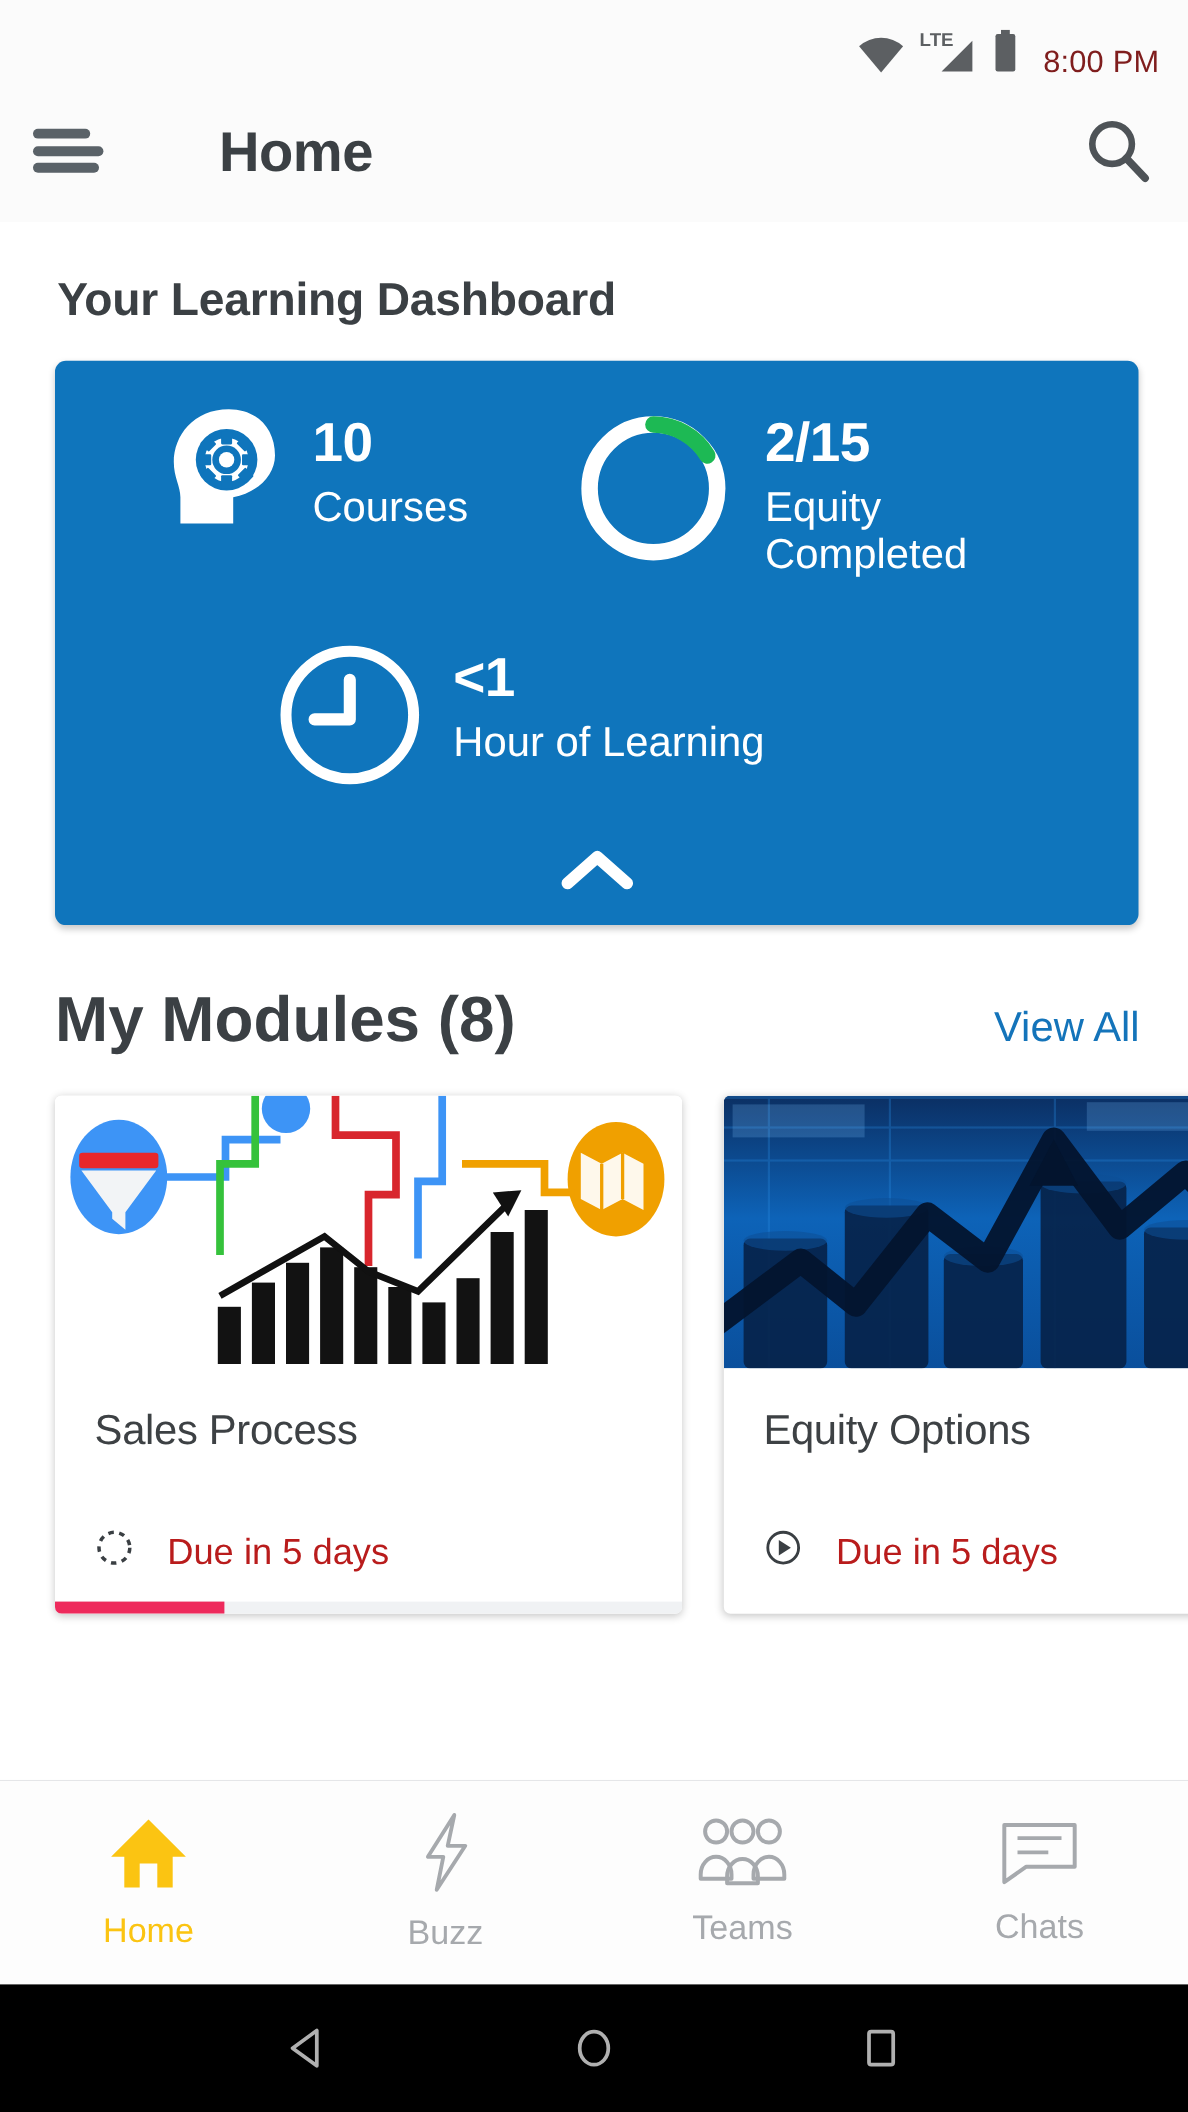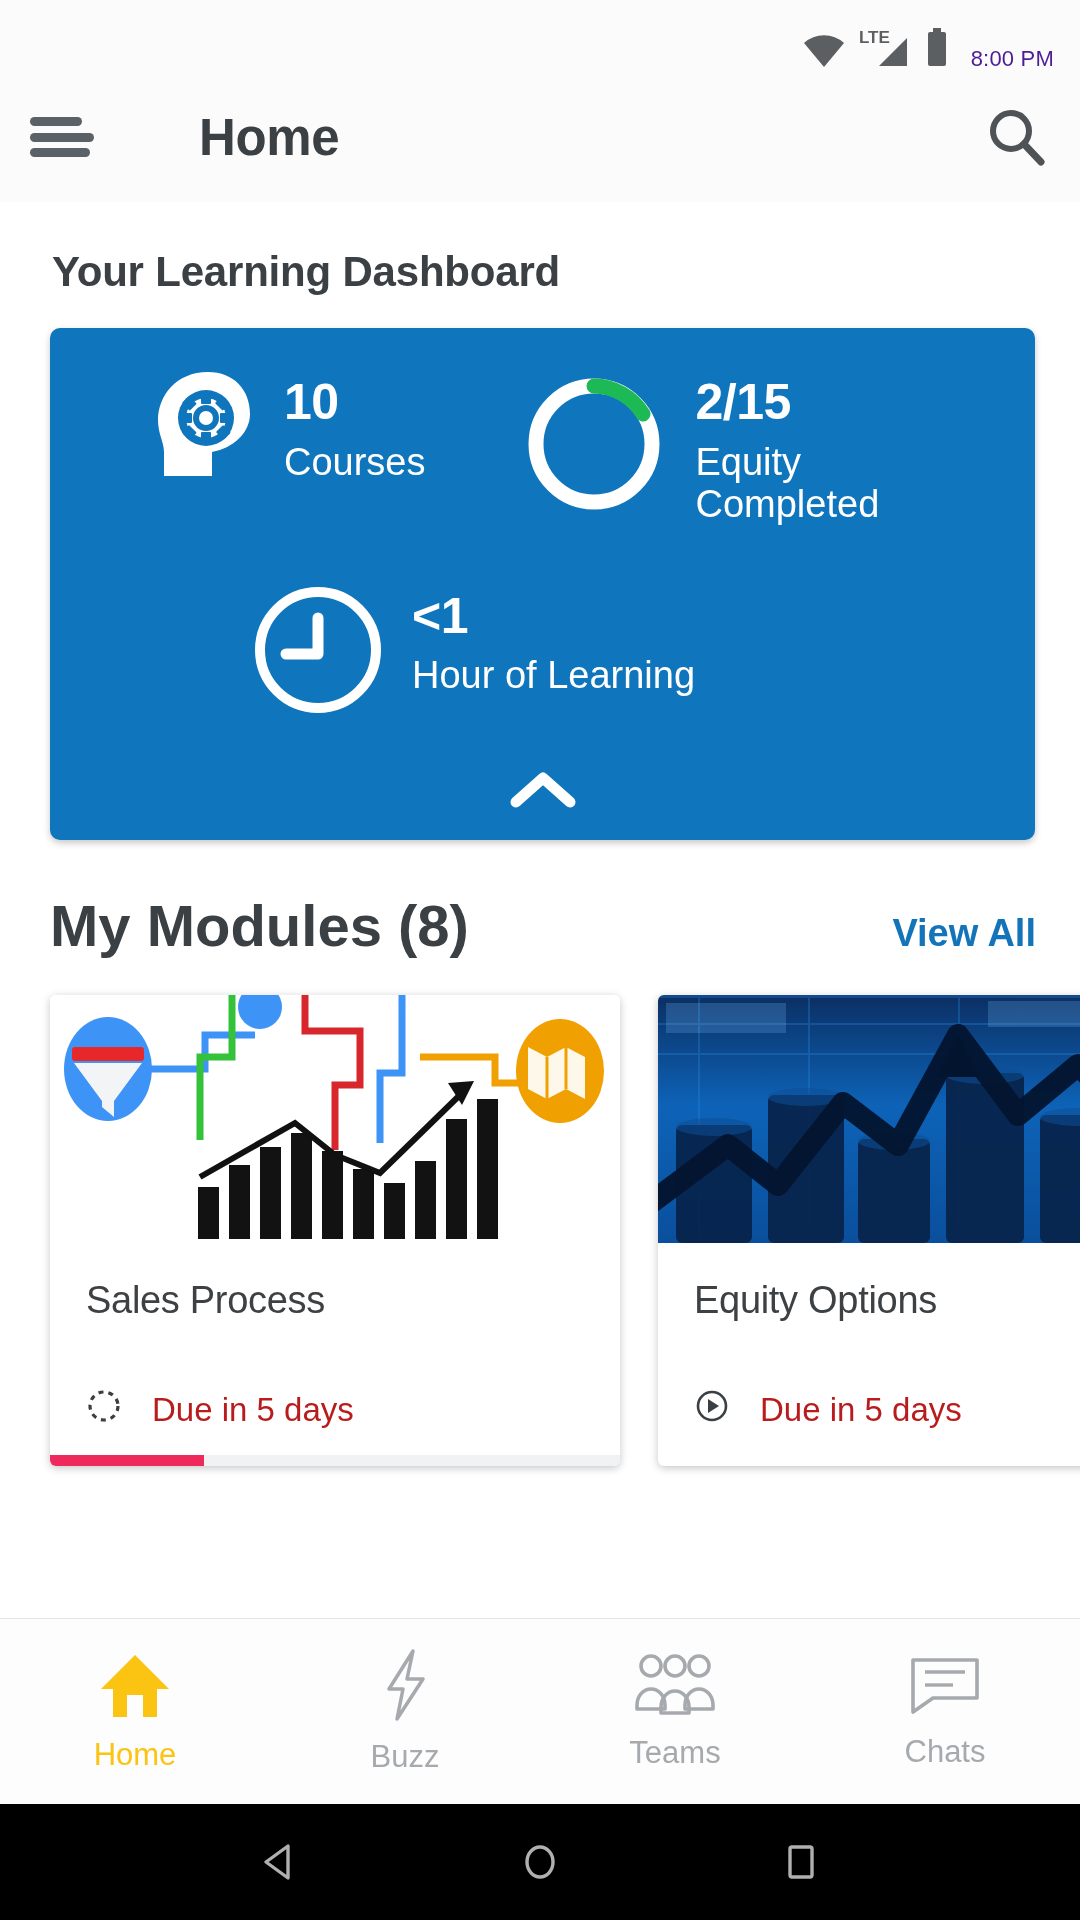--- a/index.html
+++ b/index.html
@@ -18,21 +18,21 @@
 
   
   .statusbar {
     height: 72px;
     display: flex; align-items: flex-end; justify-content: flex-end;
     padding: 0 26px 0 0;
     background: #fbfbfb;
     gap: 14px;
   }
   .sb-time {
-    font-size: 22px; color: #4c1d95; font-weight: 400;
+    font-size: 28px; color: #7f1d1d; font-weight: 400;
     letter-spacing: .2px; margin-left: 8px;
     font-family: "Liberation Sans", sans-serif;
   }
 
   
   .appbar {
     height: 130px;
     display: flex; align-items: center;
     padding: 0 28px 0 30px;
     background: #fbfbfb;
@@ -103,21 +103,21 @@
     display: flex; justify-content: center; align-items: center;
     margin-top: 40px; cursor: pointer; height: 56px;
   }
 
   
   .mod-head {
     display: flex; align-items: baseline; justify-content: space-between;
     padding: 52px 44px 0 50px;
   }
   .mod-title { font-size: 58px; font-weight: bold; color: #3b4044; }
-  .view-all { font-size: 38px; color: #1474ba; font-weight: bold; cursor: pointer; }
+  .view-all { font-size: 38px; color: #1474ba; font-weight: normal; cursor: pointer; }
 
   
   .cards {
     display: flex; gap: 38px;
     padding: 36px 0 0 50px;
     margin-top: 0;
   }
   .card {
     width: 570px; flex: 0 0 570px;
     background: #fff;

